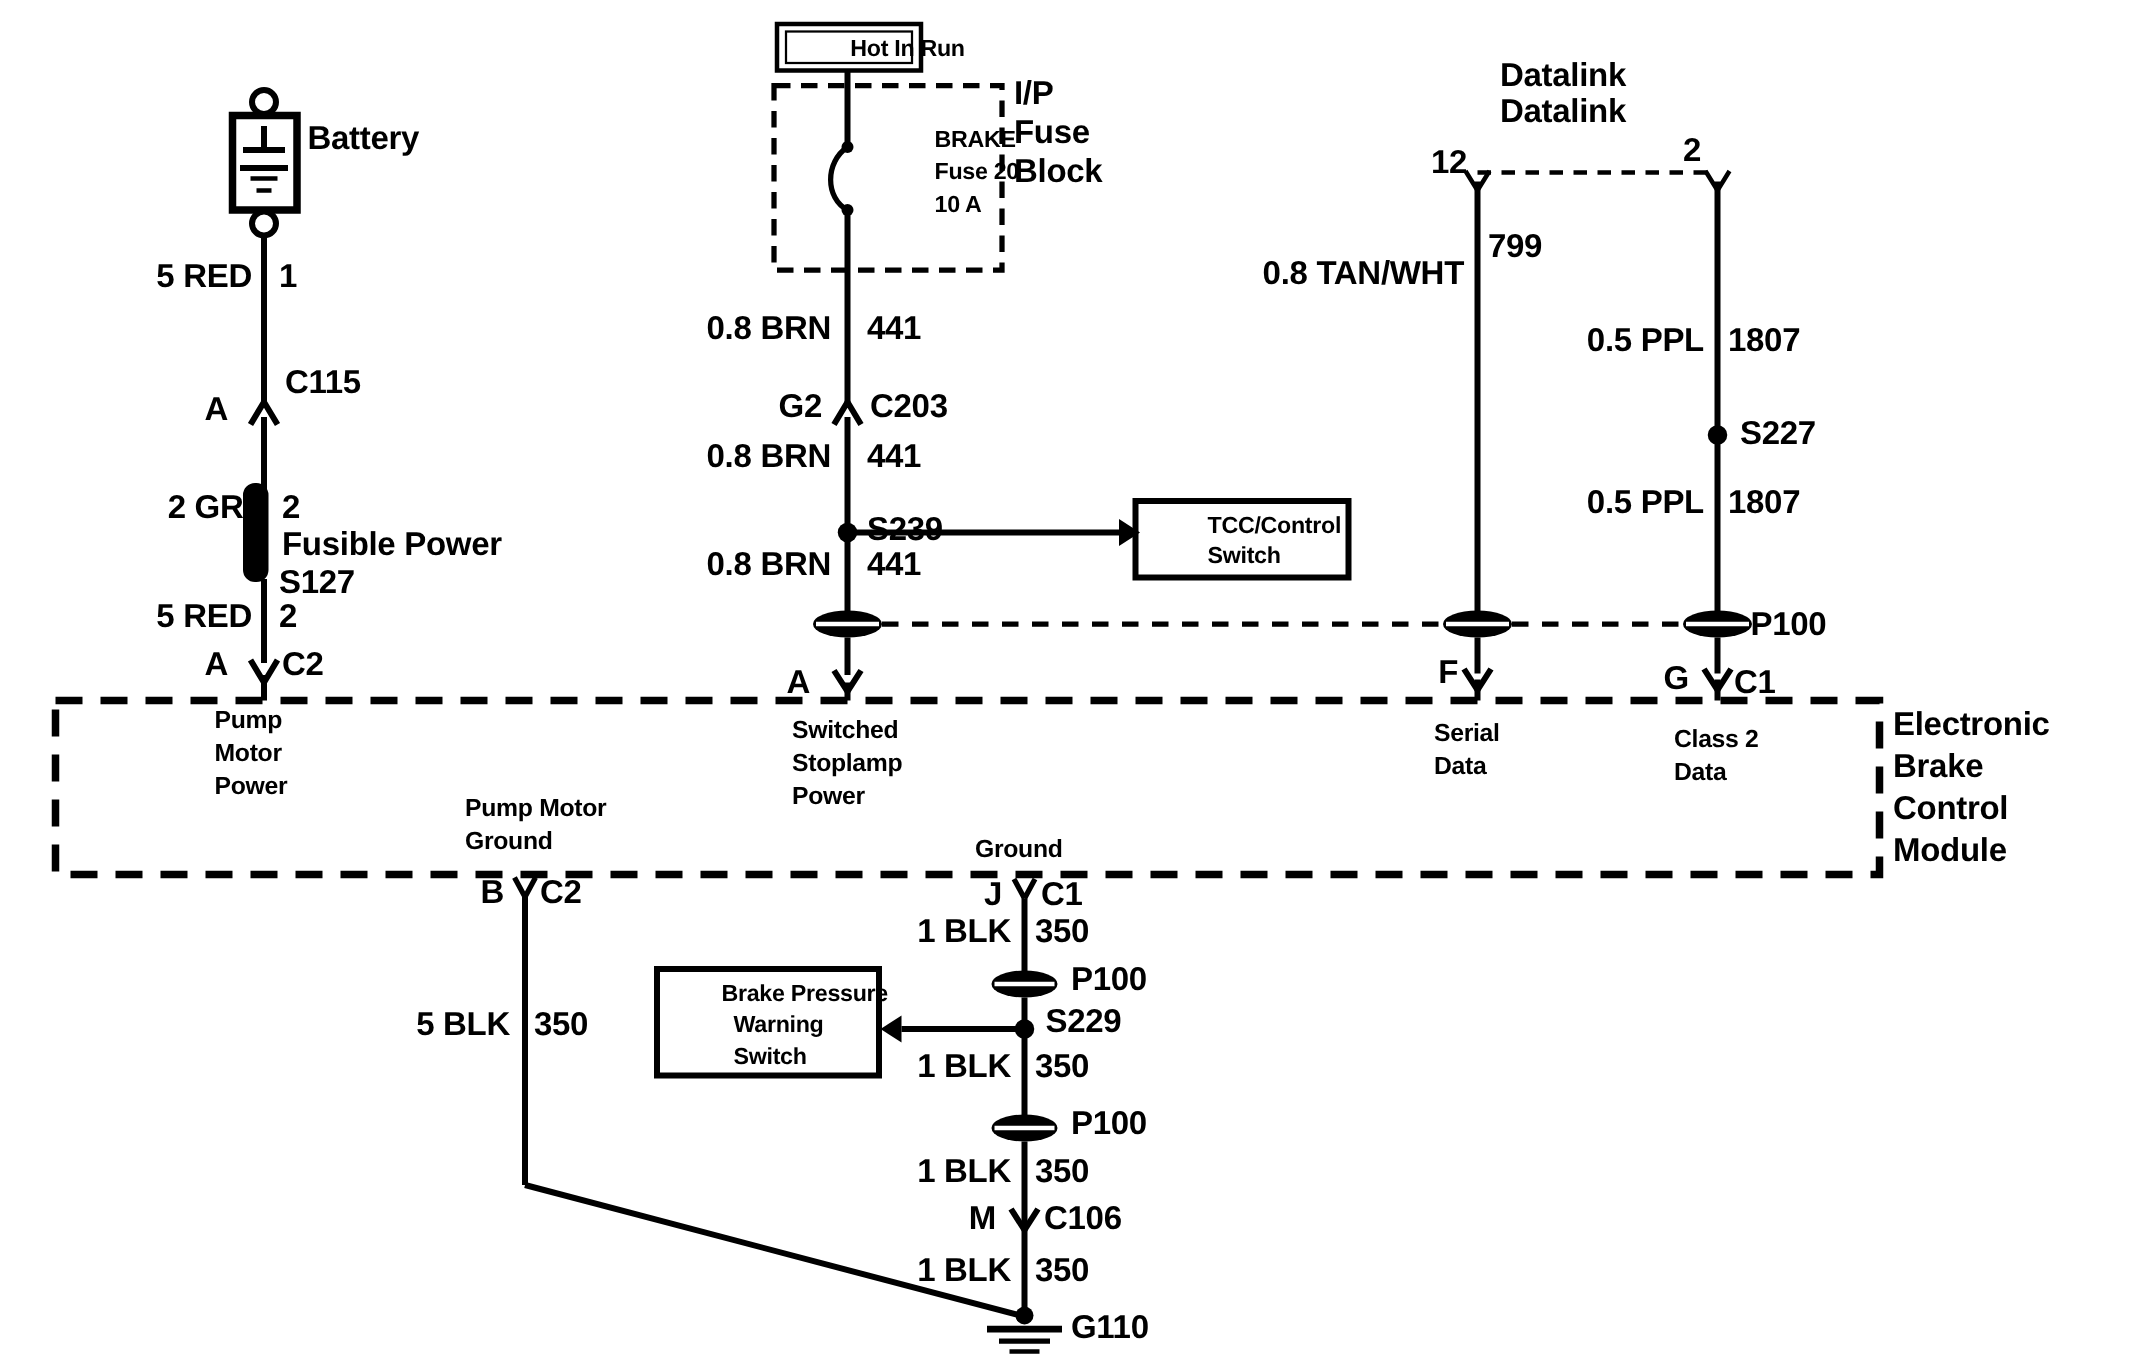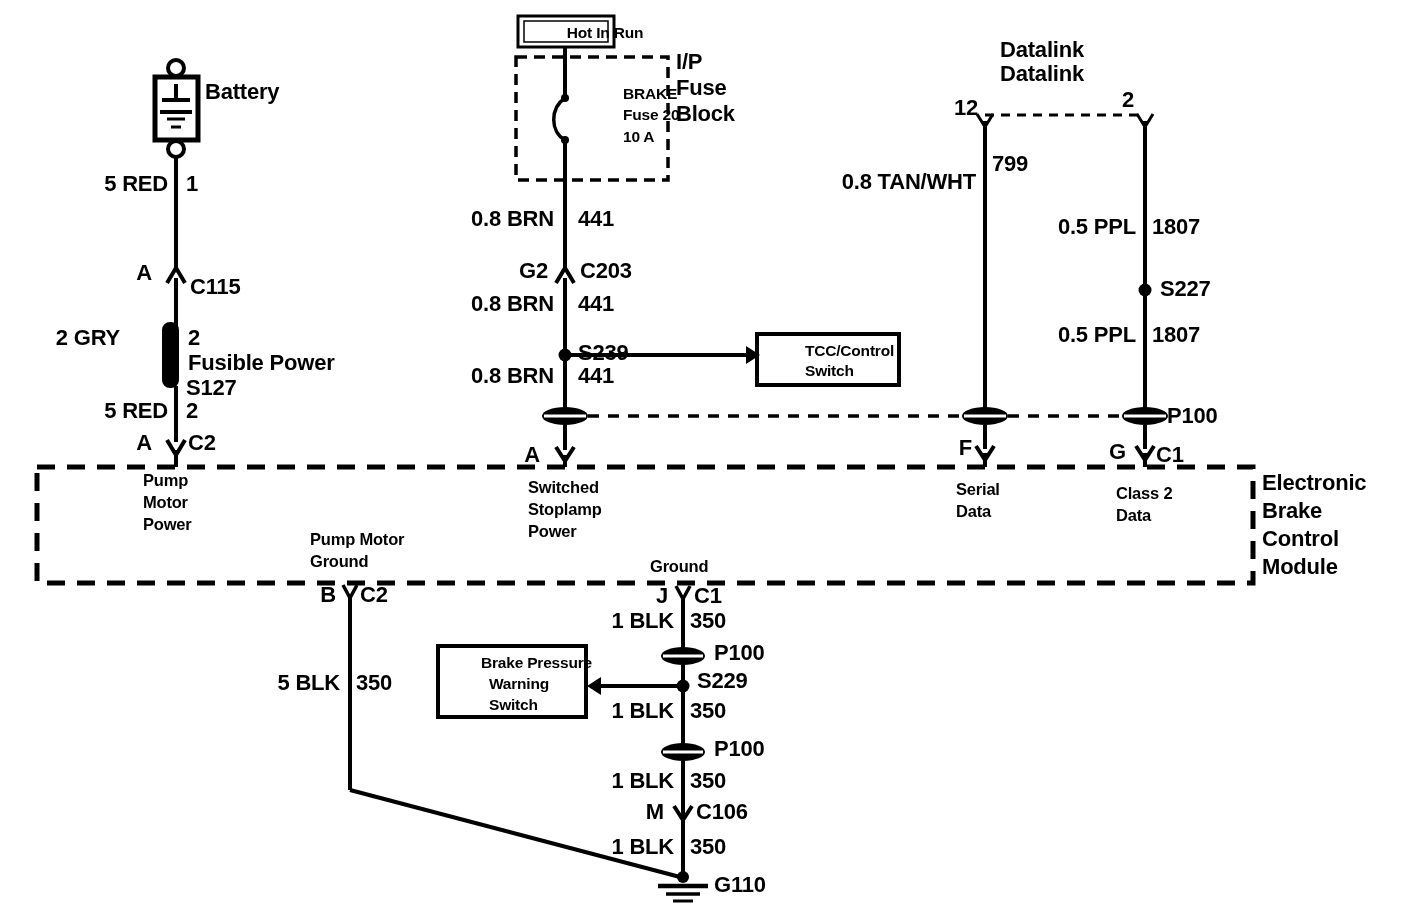--- a/index.html
+++ b/index.html
@@ -132,22 +132,22 @@
       <line x1="658" y1="886" x2="708" y2="886" stroke-width="4.5"></line>
       <line x1="666" y1="894" x2="700" y2="894" stroke-width="3.5"></line>
       <line x1="673" y1="901" x2="693" y2="901" stroke-width="3"></line>
     </g>
   </svg>
 
   <div class="lbl fs22" style="left:205px;top:80px">Battery</div>
   <div class="lbl fs22" style="right:1256px;top:172px">5 RED</div>
   <div class="lbl fs22" style="left:186px;top:172px">1</div>
   <div class="lbl fs22" style="right:1272px;top:261px">A</div>
-  <div class="lbl fs22" style="left:190px;top:275px">C115</div>
-  <div class="lbl fs22" style="right:1304px;top:326px">2 GRY</div>
+  <div class="lbl fs22" style="left:190px;top:243px">C115</div>
+  <div class="lbl fs22" style="right:1248px;top:326px">2 GRY</div>
   <div class="lbl fs22" style="left:188px;top:326px">2</div>
   <div class="lbl fs22" style="left:188px;top:351px">Fusible Power</div>
   <div class="lbl fs22" style="left:186px;top:376px">S127</div>
   <div class="lbl fs22" style="right:1256px;top:399px">5 RED</div>
   <div class="lbl fs22" style="left:186px;top:399px">2</div>
   <div class="lbl fs22" style="right:1272px;top:431px">A</div>
   <div class="lbl fs22" style="left:188px;top:431px">C2</div>
 
   <div class="lbl fs15 ctr" style="left:518px;top:23px;width:96px">Hot In Run</div>
   <div class="lbl fs15" style="left:584px;top:84px">BRAKE</div>

